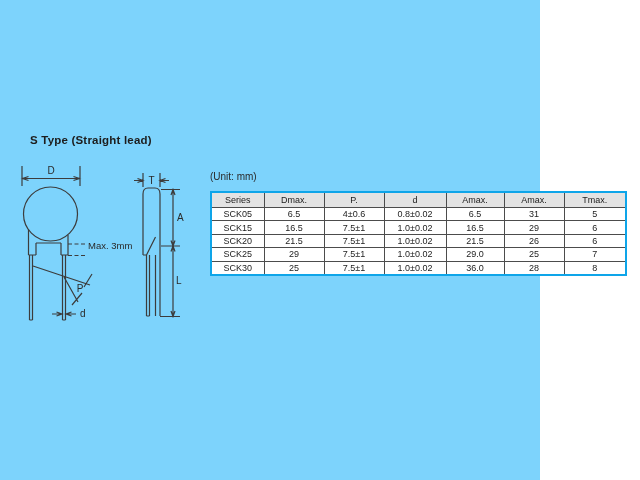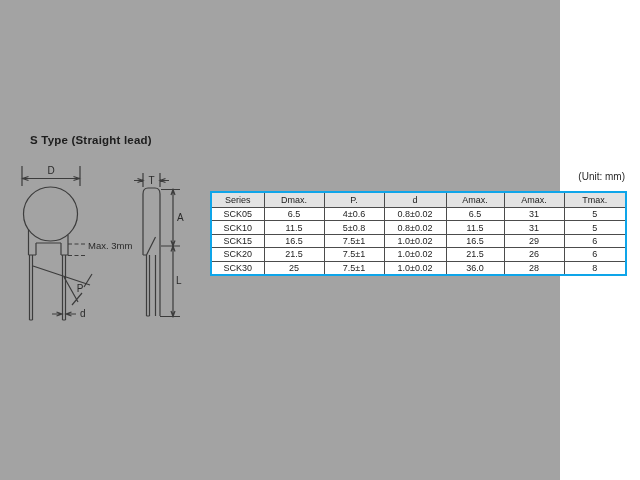--- a/index.html
+++ b/index.html
@@ -1,19 +1,19 @@
 <!DOCTYPE html>
 <html><head>
 <meta charset="utf-8">
 <style>
   html,body{margin:0;padding:0;width:640px;height:480px;background:#fff;overflow:hidden;}
   body{font-family:"Liberation Sans", sans-serif;color:#222;position:relative;}
-  .page{position:absolute;left:0;top:0;width:540px;height:480px;background:#a3a3a3;padding-left:20px;}
+  .page{position:absolute;left:0;top:0;width:540px;height:480px;background:#7dd3fc;}
   .title{position:absolute;left:30px;top:134px;font-size:11.5px;font-weight:bold;color:#1d1d1d;letter-spacing:.2px;}
-  .unit-note{position:absolute;top:171px;left:210px;width:415px;text-align:right;font-size:10px;color:#2a2a2a;}
+  .unit-note{position:absolute;top:171px;left:210px;width:415px;text-align:left;font-size:10px;color:#2a2a2a;}
   .diagram-svg{position:absolute;left:0;top:155px;}
   .spec-table{position:absolute;left:210px;top:191px;width:415px;border-collapse:collapse;table-layout:fixed;font-size:9px;color:#1c1c1c;border:2px solid #0ea5e9;}
   .spec-table th,.spec-table td{border:1px solid #4c4c4c;text-align:center;vertical-align:middle;padding:0;overflow:hidden;white-space:nowrap;}
   .spec-table th{background:#e3e3e3;font-weight:normal;height:14px;}
   .spec-table td{height:12.4px;background:#fff;}
   svg text{font-family:"Liberation Sans", sans-serif;fill:#2a2a2a;}
 </style>
 </head>
 <body>
 
@@ -103,47 +103,47 @@
       <tr>
         <td>SCK05</td>
         <td>6.5</td>
         <td>4±0.6</td>
         <td>0.8±0.02</td>
         <td>6.5</td>
         <td>31</td>
         <td>5</td>
       </tr>
       <tr>
-        <td>SCK10</td>
-        <td>11.5</td>
-        <td>5±0.8</td>
-        <td>0.8±0.02</td>
-        <td>11.5</td>
-        <td>31</td>
-        <td>5</td>
-      </tr>
-      <tr>
         <td>SCK15</td>
         <td>16.5</td>
         <td>7.5±1</td>
         <td>1.0±0.02</td>
         <td>16.5</td>
         <td>29</td>
         <td>6</td>
       </tr>
       <tr>
         <td>SCK20</td>
         <td>21.5</td>
         <td>7.5±1</td>
         <td>1.0±0.02</td>
         <td>21.5</td>
         <td>26</td>
         <td>6</td>
       </tr>
       <tr>
+        <td>SCK25</td>
+        <td>29</td>
+        <td>7.5±1</td>
+        <td>1.0±0.02</td>
+        <td>29.0</td>
+        <td>25</td>
+        <td>7</td>
+      </tr>
+      <tr>
         <td>SCK30</td>
         <td>25</td>
         <td>7.5±1</td>
         <td>1.0±0.02</td>
         <td>36.0</td>
         <td>28</td>
         <td>8</td>
       </tr>
     </tbody>
   </table>

